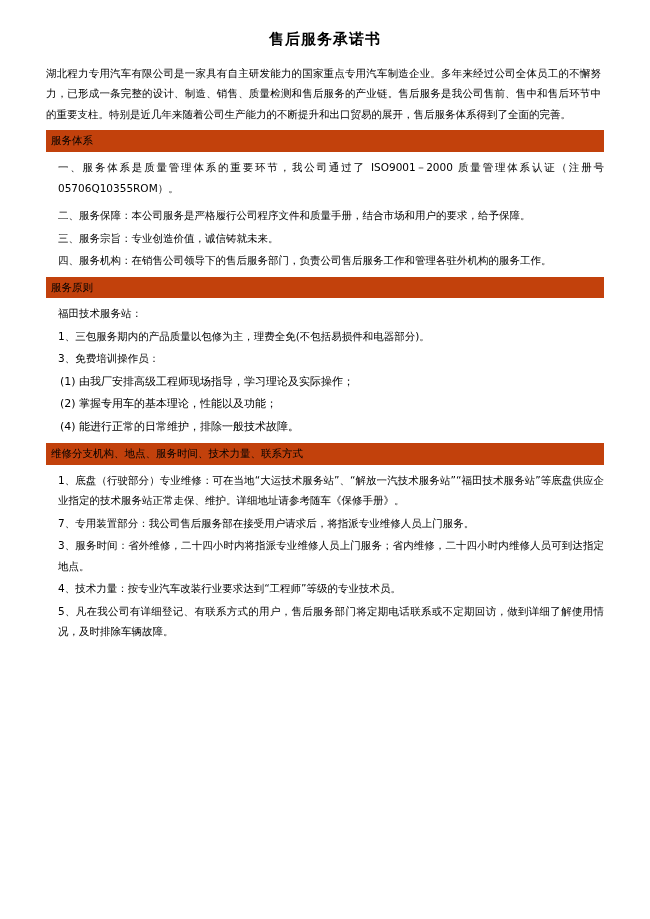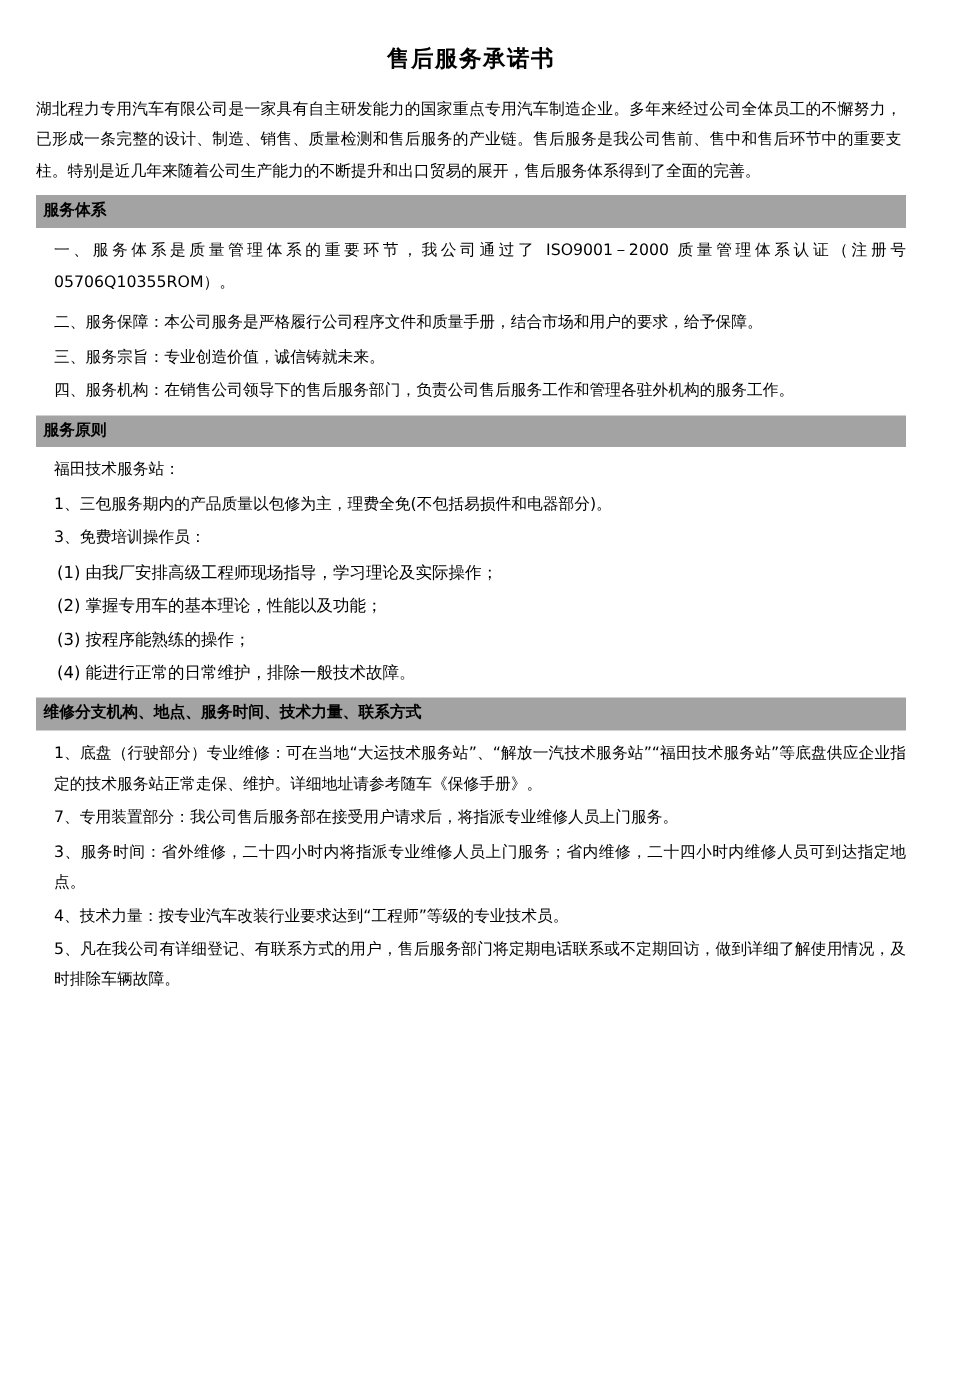--- a/index.html
+++ b/index.html
@@ -11,43 +11,43 @@
     width: 650px;
     height: 919px;
     font-family: "DejaVu Sans", "Liberation Sans", sans-serif;
     color: #000000;
     -webkit-font-smoothing: antialiased;
   }
   .page {
     width: 650px;
     height: 919px;
     box-sizing: border-box;
-    padding: 24px 46px 0 24px;
+    padding: 24px 46px 0 46px;
     position: relative;
   }
   .doc-title {
     text-align: center;
     font-size: 15px;
     font-weight: bold;
     letter-spacing: 1px;
     margin: 6px 0 14px 0;
     color: #000;
   }
   .para {
     font-size: 10.5px;
     line-height: 1.95;
     text-align: justify;
     text-justify: inter-ideograph;
     margin: 0 3px 6px 0;
     color: #000;
   }
   .section-head {
-    background: #a3a3a3;
+    background: #c2410c;
     font-size: 10.5px;
-    font-weight: bold;
+    font-weight: normal;
     padding: 3px 5px;
     margin: 6px 0 5px 0;
     line-height: 1.5;
     color: #000;
   }
   .item {
     font-size: 10.5px;
     line-height: 1.95;
     text-align: justify;
     text-justify: inter-ideograph;
@@ -79,21 +79,20 @@
   <p class="item">二、服务保障：本公司服务是严格履行公司程序文件和质量手册，结合市场和用户的要求，给予保障。</p>
   <p class="item">三、服务宗旨：专业创造价值，诚信铸就未来。</p>
   <p class="item">四、服务机构：在销售公司领导下的售后服务部门，负责公司售后服务工作和管理各驻外机构的服务工作。</p>
 
   <div class="section-head">服务原则</div>
   <p class="item">福田技术服务站：</p>
   <p class="item">1、三包服务期内的产品质量以包修为主，理费全免(不包括易损件和电器部分)。</p>
   <p class="item">3、免费培训操作员：</p>
   <p class="sub-item">(1) 由我厂安排高级工程师现场指导，学习理论及实际操作；</p>
   <p class="sub-item">(2) 掌握专用车的基本理论，性能以及功能；</p>
-  <p class="sub-item">(3) 按程序能熟练的操作；</p>
   <p class="sub-item">(4) 能进行正常的日常维护，排除一般技术故障。</p>
 
   <div class="section-head">维修分支机构、地点、服务时间、技术力量、联系方式</div>
   <p class="item">1、底盘（行驶部分）专业维修：可在当地“大运技术服务站”、“解放一汽技术服务站”“福田技术服务站”等底盘供应企业指定的技术服务站正常走保、维护。详细地址请参考随车《保修手册》。</p>
   <p class="item">7、专用装置部分：我公司售后服务部在接受用户请求后，将指派专业维修人员上门服务。</p>
   <p class="item">3、服务时间：省外维修，二十四小时内将指派专业维修人员上门服务；省内维修，二十四小时内维修人员可到达指定地点。</p>
   <p class="item">4、技术力量：按专业汽车改装行业要求达到“工程师”等级的专业技术员。</p>
   <p class="item">5、凡在我公司有详细登记、有联系方式的用户，售后服务部门将定期电话联系或不定期回访，做到详细了解使用情况，及时排除车辆故障。</p>
 
 </div>

